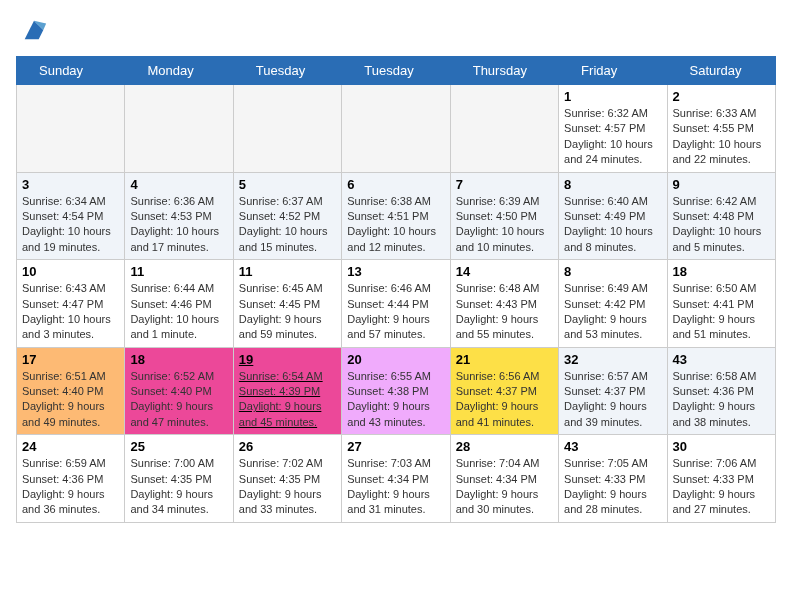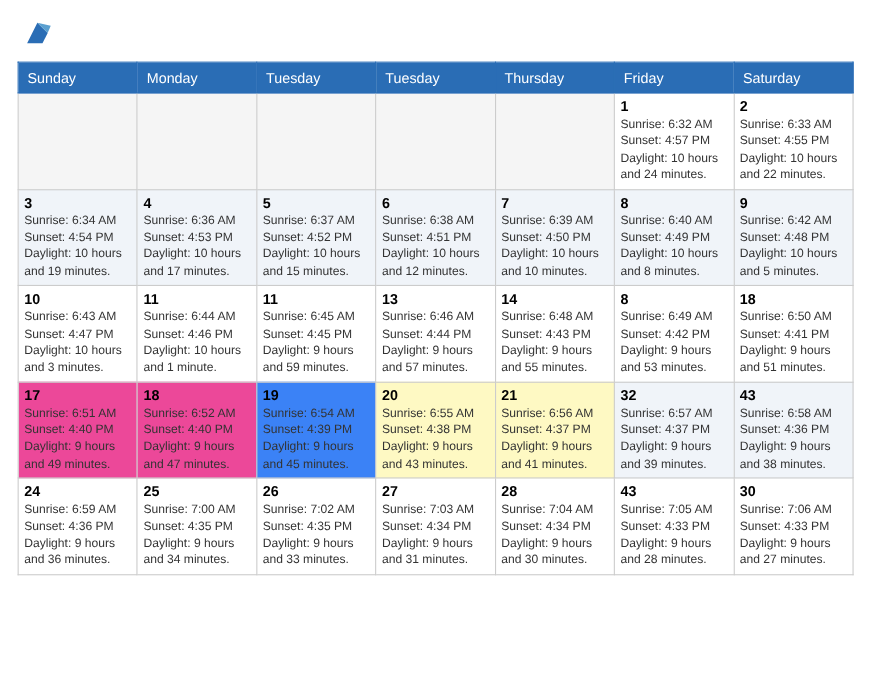--- a/index.html
+++ b/index.html
@@ -46,21 +46,21 @@
       color: #444;
     }
     .calendar {
       width: 100%;
       border-collapse: collapse;
       font-size: 11px;
     }
     .calendar th {
       background: #2a6db5;
       color: #fff;
-      padding: 6px 8px;
+      padding: 6px 22px;
       text-align: left;
       font-size: 13px;
       font-weight: normal;
       border: 1px solid #2a6db5;
     }
     .calendar td {
       border: 1px solid #ccc;
       vertical-align: top;
       padding: 4px 5px;
       width: calc(100% / 7);
@@ -189,37 +189,37 @@
         <td>
           <span class="day-number">8</span>
           <div class="day-info">Sunrise: 6:49 AM<br>Sunset: 4:42 PM<br>Daylight: 9 hours and 53 minutes.</div>
         </td>
         <td>
           <span class="day-number">18</span>
           <div class="day-info">Sunrise: 6:50 AM<br>Sunset: 4:41 PM<br>Daylight: 9 hours and 51 minutes.</div>
         </td>
       </tr>
       <tr>
-        <td style="background: #ec4899; margin-left: 20px;">
+        <td style="background: #fdba74; margin-left: 20px;">
           <span class="day-number">17</span>
           <div class="day-info">Sunrise: 6:51 AM<br>Sunset: 4:40 PM<br>Daylight: 9 hours and 49 minutes.</div>
         </td>
         <td style="background: #ec4899;">
           <span class="day-number">18</span>
           <div class="day-info">Sunrise: 6:52 AM<br>Sunset: 4:40 PM<br>Daylight: 9 hours and 47 minutes.</div>
         </td>
-        <td style="background: #3b82f6;">
+        <td style="background: #ec4899; text-decoration: underline;">
           <span class="day-number">19</span>
           <div class="day-info">Sunrise: 6:54 AM<br>Sunset: 4:39 PM<br>Daylight: 9 hours and 45 minutes.</div>
         </td>
-        <td style="background: #fef9c3;">
+        <td style="background: #f0abfc;">
           <span class="day-number">20</span>
           <div class="day-info">Sunrise: 6:55 AM<br>Sunset: 4:38 PM<br>Daylight: 9 hours and 43 minutes.</div>
         </td>
-        <td style="background: #fef9c3;">
+        <td style="background: #fde047;">
           <span class="day-number">21</span>
           <div class="day-info">Sunrise: 6:56 AM<br>Sunset: 4:37 PM<br>Daylight: 9 hours and 41 minutes.</div>
         </td>
         <td style="background: rgb(240, 244, 249);">
           <span class="day-number">32</span>
           <div class="day-info">Sunrise: 6:57 AM<br>Sunset: 4:37 PM<br>Daylight: 9 hours and 39 minutes.</div>
         </td>
         <td style="background: rgb(240, 244, 249);">
           <span class="day-number">43</span>
           <div class="day-info">Sunrise: 6:58 AM<br>Sunset: 4:36 PM<br>Daylight: 9 hours and 38 minutes.</div>

